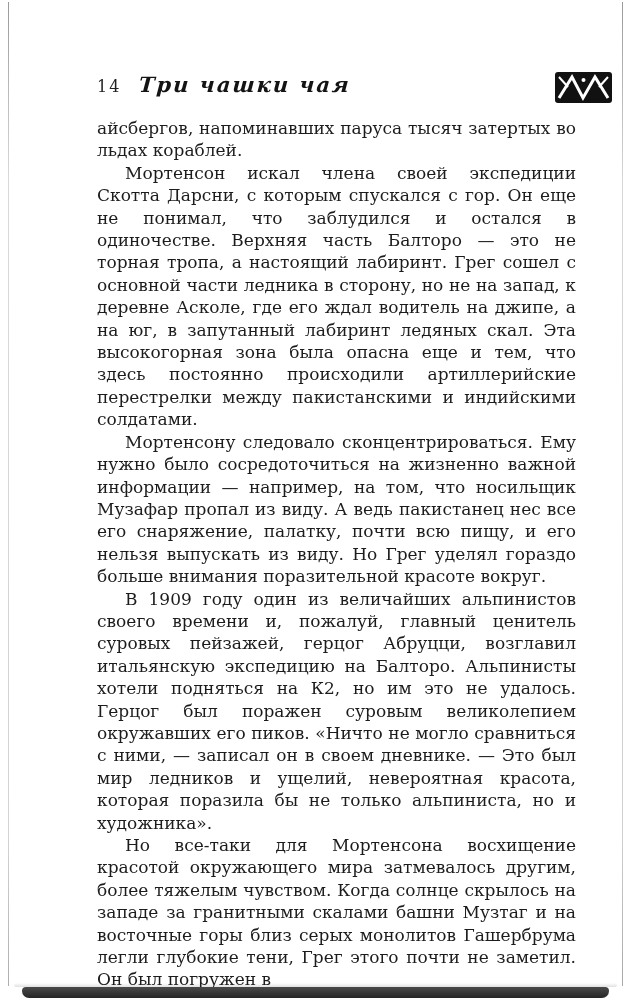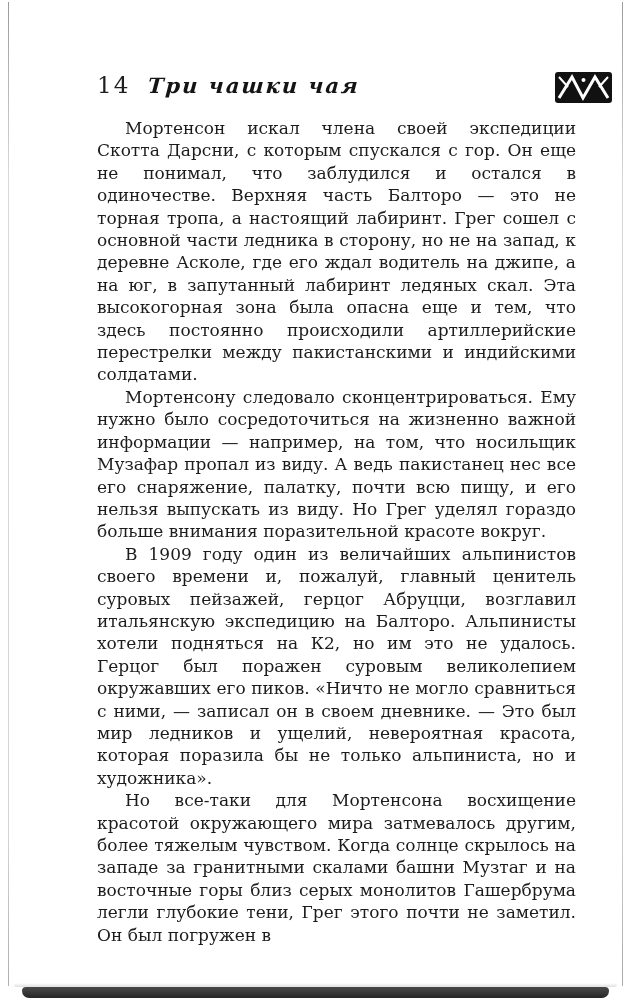--- a/index.html
+++ b/index.html
@@ -32,21 +32,21 @@
     top: 72px;
   }
   .running-head {
     display: flex;
     align-items: baseline;
     gap: 18px;
     margin-bottom: 15px;
     height: 30px;
   }
   .page-num {
-    font-size: 23px;
+    font-size: 16px;
     letter-spacing: 2px;
     color: #1f1f1f;
   }
   .running-title {
     font-style: italic;
     font-weight: bold;
     font-size: 21px;
     letter-spacing: 2px;
     color: #141414;
     transform: skewX(-4deg);
@@ -110,20 +110,21 @@
   </span>
 
   <div class="content">
 
     <header class="running-head">
       <span class="page-num">14</span>
       <span class="running-title">Три чашки чая</span>
     </header>
 
     <main class="body-text">
+      <p class="para no-indent">айсбергов, напоминавших паруса тысяч затертых во льдах кораблей.</p>
       <p class="para">Мортенсон искал члена своей экспедиции Скотта Дарсни, с которым спускался с гор. Он еще не понимал, что заблудился и остался в одиночестве. Верхняя часть Балторо — это не торная тропа, а настоящий лабиринт. Грег сошел с основной части ледника в сторону, но не на запад, к деревне Асколе, где его ждал водитель на джипе, а на юг, в запутанный лабиринт ледяных скал. Эта высокогорная зона была опасна еще и тем, что здесь постоянно происходили артиллерийские перестрелки между пакистанскими и индийскими солдатами.</p>
       <p class="para">Мортенсону следовало сконцентрироваться. Ему нужно было сосредоточиться на жизненно важной информации — например, на том, что носильщик Музафар пропал из виду. А ведь пакистанец нес все его снаряжение, палатку, почти всю пищу, и его нельзя выпускать из виду. Но Грег уделял гораздо больше внимания поразительной красоте вокруг.</p>
       <p class="para">В 1909 году один из величайших альпинистов своего времени и, пожалуй, главный ценитель суровых пейзажей, герцог Абруцци, возглавил итальянскую экспедицию на Балторо. Альпинисты хотели подняться на К2, но им это не удалось. Герцог был поражен суровым великолепием окружавших его пиков. «Ничто не могло сравниться с ними, — записал он в своем дневнике. — Это был мир ледников и ущелий, невероятная красота, которая поразила бы не только альпиниста, но и художника».</p>
       <p class="para">Но все-таки для Мортенсона восхищение красотой окружающего мира затмевалось другим, более тяжелым чувством. Когда солнце скрылось на западе за гранитными скалами башни Музтаг и на восточные горы близ серых монолитов Гашербрума легли глубокие тени, Грег этого почти не заметил. Он был погружен в</p>
     </main>
 
   </div>
 
   <div class="bottom-shade"></div>
   <div class="bottom-bar"></div>

